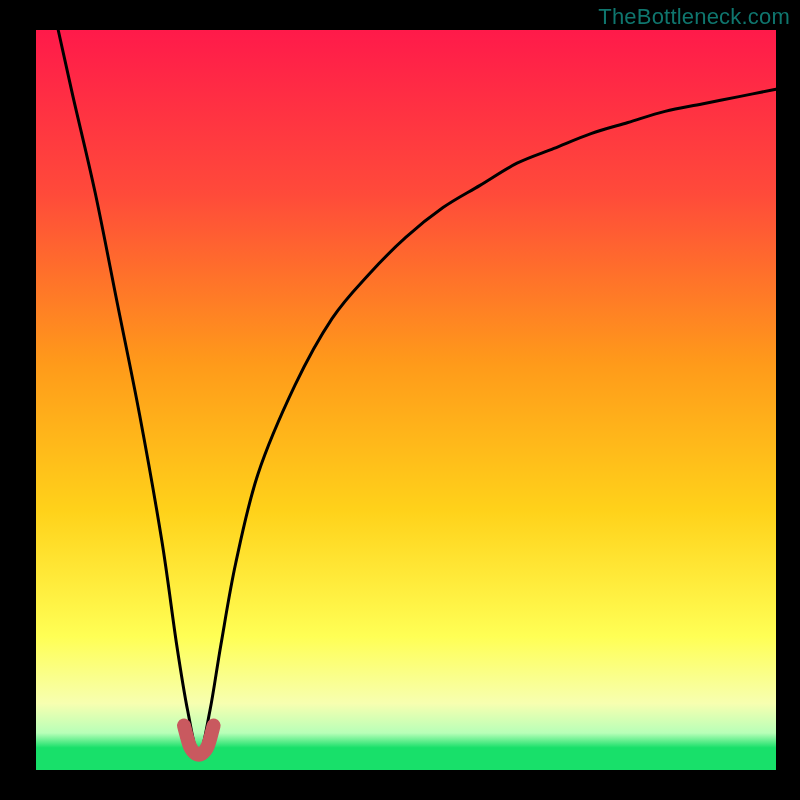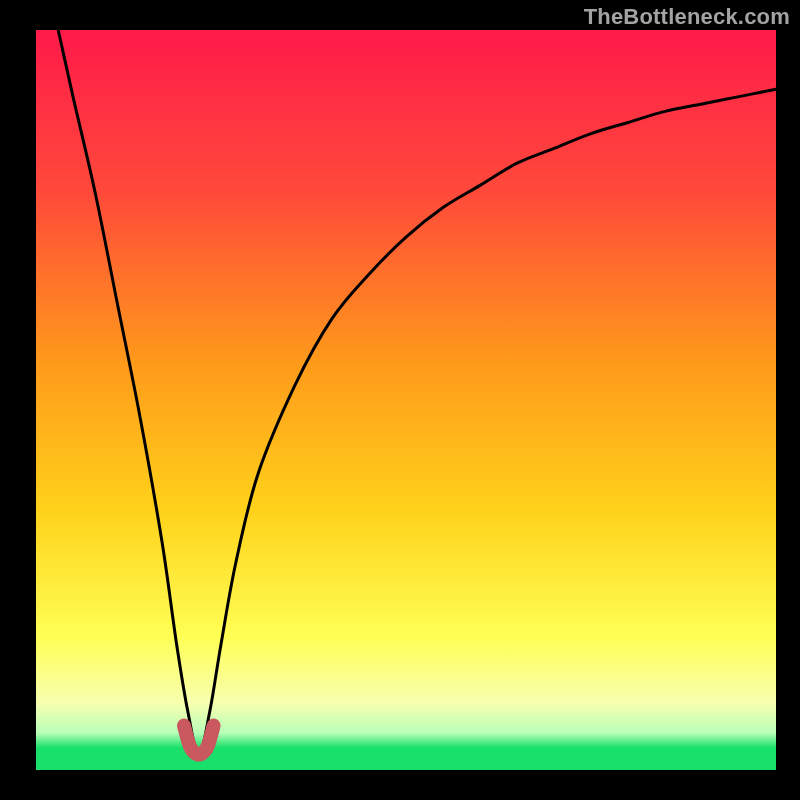--- a/index.html
+++ b/index.html
@@ -14,23 +14,23 @@
   .frame {
     position: relative;
     width: 800px;
     height: 800px;
     background: #000;
   }
   .watermark {
     position: absolute;
     top: 4px;
     right: 10px;
-    color: #a3a3a3;
+    color: #0f766e;
     font-size: 22px;
-    font-weight: 700;
+    font-weight: 400;
     letter-spacing: 0.2px;
     z-index: 20;
   }
   svg {
     position: absolute;
     top: 0;
     left: 0;
   }
 </style>
 </head>

